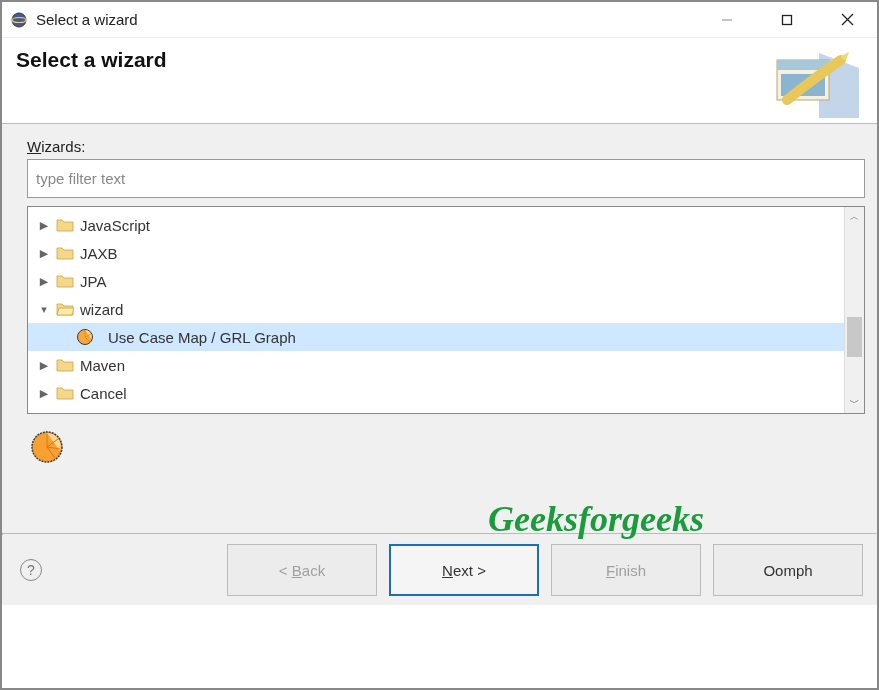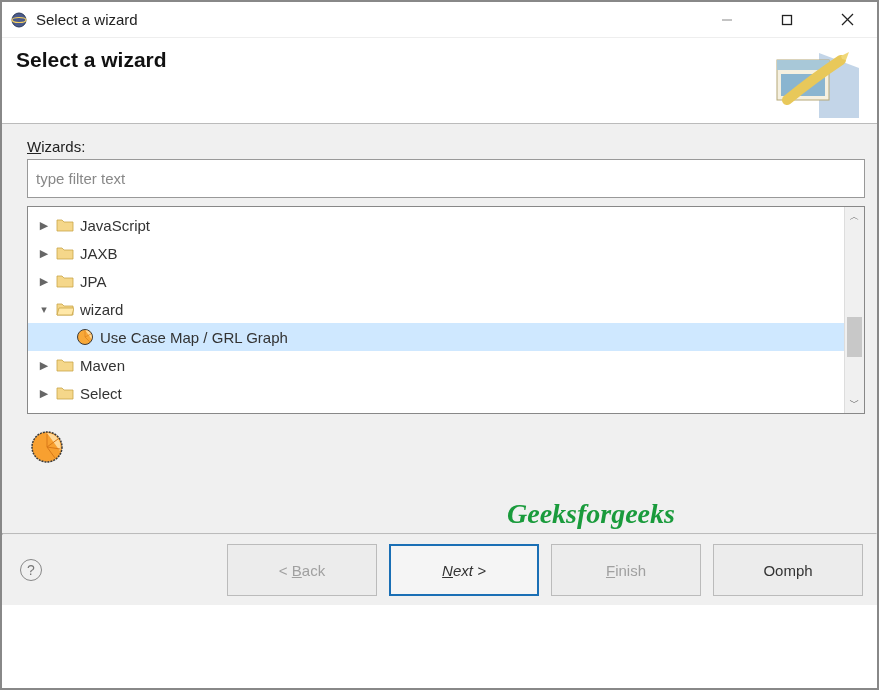--- a/index.html
+++ b/index.html
@@ -83,21 +83,21 @@
     }
     .tree-item {
       display: flex;
       align-items: center;
       height: 28px;
       padding-left: 8px;
       font-size: 15px;
       color: #333;
       cursor: default;
     }
-    .tree-item.child { padding-left: 48px; }
+    .tree-item.child { padding-left: 48px; gap: 8px; }
     .tree-item.selected {
       background: #cfe8ff;
     }
     .tree-item.selected .tree-label-wrap {
       
     }
     .expand-arrow {
       width: 16px;
       display: inline-flex;
       justify-content: center;
@@ -137,26 +137,26 @@
       align-items: center;
       margin-top: 10px;
       height: 45px;
     }
     .orange-big {
       width: 36px; height: 36px;
       margin-left: 2px;
     }
     .watermark {
       position: absolute;
-      left: 507px;
+      left: 488px;
       top: 498px;
       font-family: Georgia, "Times New Roman", serif;
       font-style: italic;
       font-weight: bold;
-      font-size: 28px;
+      font-size: 36px;
       color: #1a9b3c;
     }
     .bottom-separator {
       border-top: 1px solid #bbb;
       margin: 0;
     }
     .button-bar {
       background: #f0f0f0;
       height: 70px;
       display: flex;
@@ -181,21 +181,20 @@
       margin-left: 12px;
       font-size: 15px;
       font-family: inherit;
       color: #333;
       cursor: pointer;
     }
     .wiz-button.disabled { color: #a0a0a0; }
     .wiz-button.default {
       border: 2px solid #1a6fb5;
       background: #f5f5f5;
-      font-style: italic;
     }
     .wiz-button .mn { text-decoration: underline; }
   </style>
 </head>
 <body>
 
 <div class="titlebar">
   <span class="titlebar-icon">
     <svg width="18" height="18" viewBox="0 0 18 18">
       <circle cx="9" cy="9" r="7" fill="#4a5a8a" stroke="#2a3a5a" stroke-width="1"></circle>
@@ -309,21 +308,21 @@
         <span>Maven</span>
       </div>
 
       <div class="tree-item">
         <span class="expand-arrow">▶</span>
         <span class="folder-icon">
           <svg width="18" height="14" viewBox="0 0 18 14">
               <path d="M1 3 L1 13 L17 13 L17 4 L8 4 L6 2 L1 2 Z" fill="#f5d78a" stroke="#c9a548" stroke-width="0.8"></path>
             </svg>
         </span>
-        <span>Select</span>
+        <span>Cancel</span>
       </div>
 
     </div>
     <div class="tree-scrollbar">
       <div class="scrollbar-arrow">︿</div>
       <div class="scrollbar-thumb"></div>
       <div class="scrollbar-arrow" style="position:absolute;bottom:0;">﹀</div>
     </div>
   </div>
 

